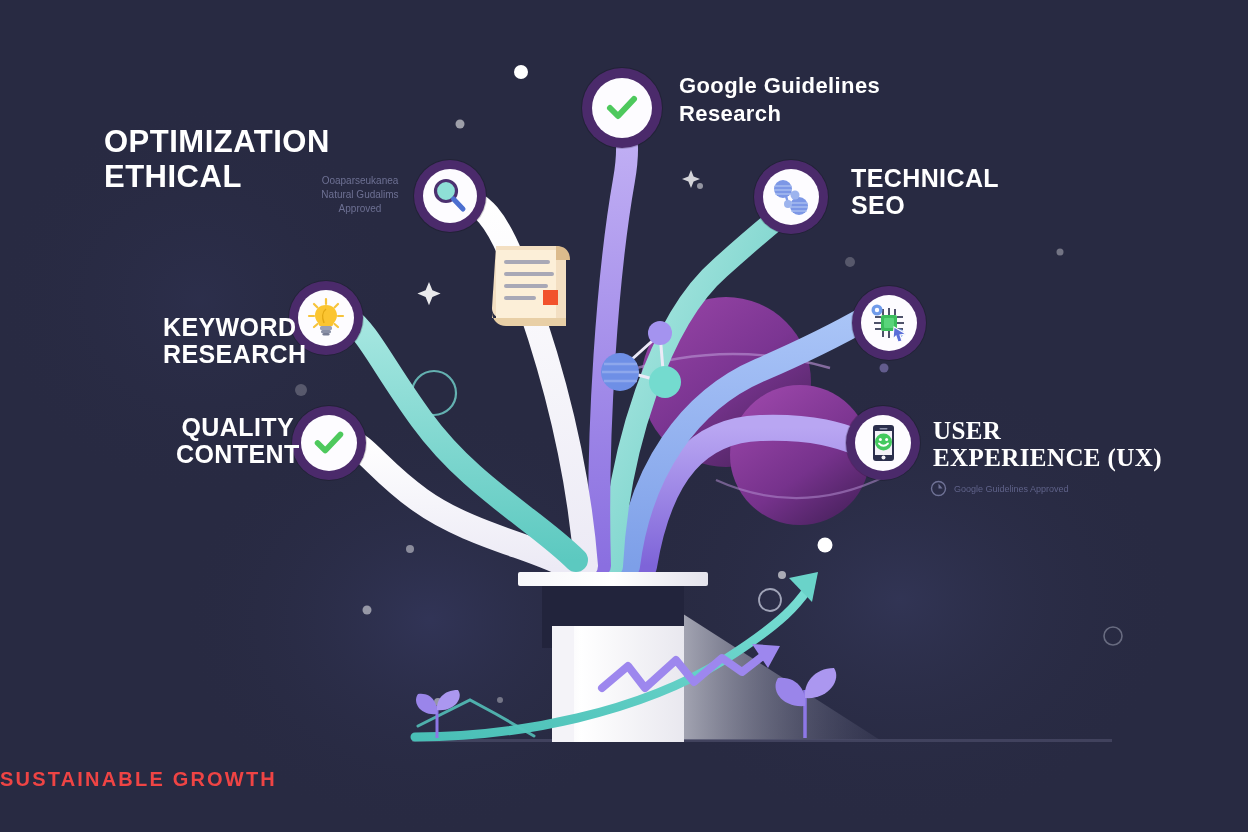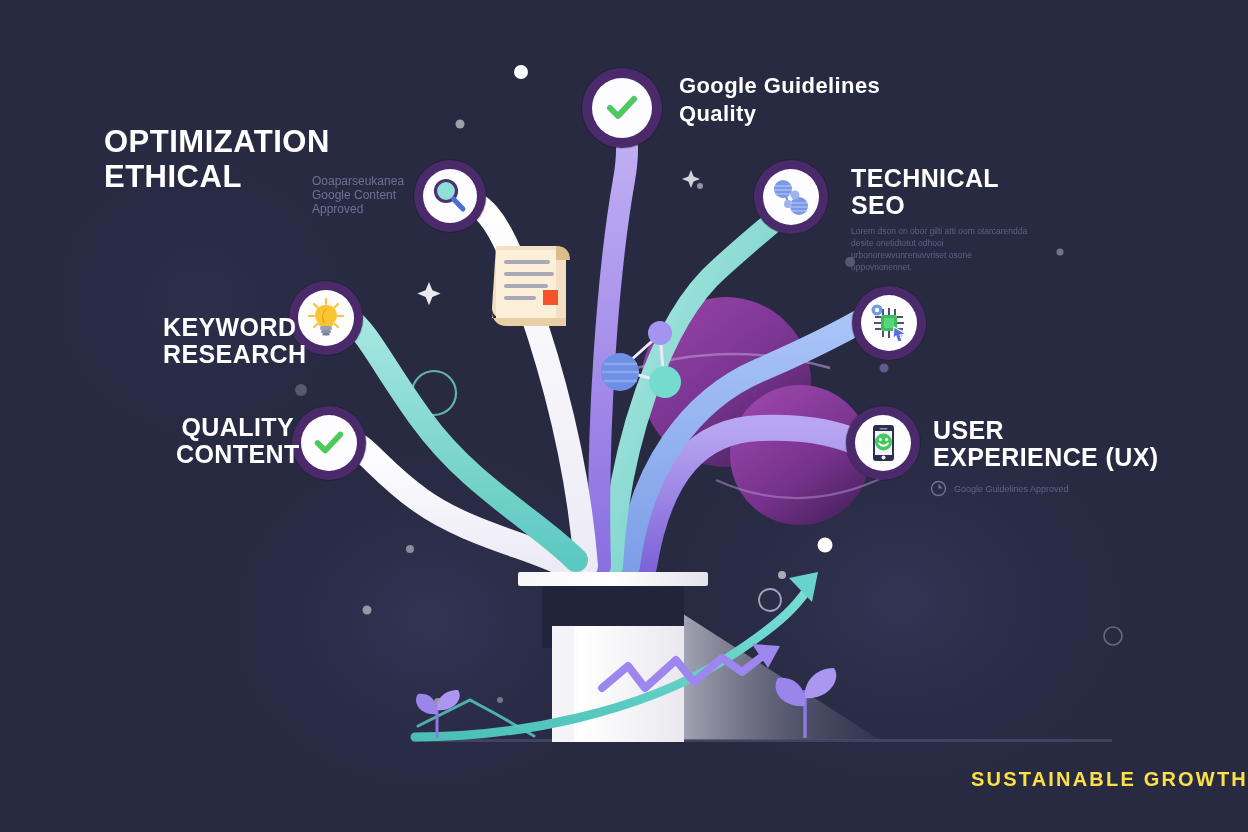--- a/index.html
+++ b/index.html
@@ -46,22 +46,23 @@
     letter-spacing: 0.5px;
     line-height: 35px;
     text-transform: uppercase;
   }
   .title-sub {
     position: absolute;
     left: 312px;
     top: 174px;
     width: 96px;
     color: #6d7093;
-    font-size: 12px;
+    font-size: 10px;
     line-height: 14px;
+    text-align: center;
     filter: blur(0.55px);
   }
 
   
   .node-label {
     position: absolute;
   }
   .node-title {
     color: #ffffff;
     font-size: 25px;
@@ -117,22 +118,22 @@
   }
   .badge.lg { width: 80px; height: 80px; }
   .badge.lg .disc { width: 60px; height: 60px; }
 
   
   .caption {
     position: absolute;
     left: 0;
     top: 768px;
     width: 1248px;
-    text-align: right;
-    color: #fde047;
+    text-align: left;
+    color: #ef4444;
     font-size: 20px;
     font-weight: bold;
     letter-spacing: 2.2px;
     text-transform: uppercase;
   }
 </style>
 </head>
 <body>
 
 <div id="stage">
@@ -330,33 +331,33 @@
   </svg>
 
   <div class="layer">
 
     <div class="title-block">
       <div class="title-line">Optimization</div>
       <div class="title-line">Ethical</div>
     </div>
     <div class="title-sub">
       <div>Ooaparseukanea</div>
-      <div>Google Content Approved</div>
+      <div>Natural Gudalims Approved</div>
     </div>
 
     <div class="badge lg" style="left:582px; top:68px;">
       <div class="disc">
         <svg width="40" height="40" viewBox="0 0 40 40">
           <path d="M8 20 L16 28 L32 11" fill="none" stroke="#4ec95d" stroke-width="6" stroke-linecap="round" stroke-linejoin="round"></path>
         </svg>
       </div>
     </div>
     <div class="node-label" style="left:679px; top:72px; width:210px;">
       <div class="node-title mixed">Google Guidelines
-Quality</div>
+Research</div>
     </div>
 
     <div class="badge" style="left:754px; top:160px;">
       <div class="disc">
         <svg width="44" height="44" viewBox="0 0 44 44">
           <line x1="15" y1="14" x2="26" y2="21" stroke="#7e9ae8" stroke-width="2.4"></line>
           <line x1="26" y1="21" x2="30" y2="31" stroke="#7e9ae8" stroke-width="2.4"></line>
           <line x1="15" y1="14" x2="19" y2="28" stroke="#7e9ae8" stroke-width="2.4"></line>
           <circle cx="14" cy="14" r="9" fill="#7c97e6"></circle>
           <circle cx="30" cy="31" r="9" fill="#7c97e6"></circle>
@@ -368,21 +369,20 @@
             <line x1="6" y1="19" x2="22" y2="19"></line>
             <line x1="22" y1="28" x2="38" y2="28"></line>
             <line x1="21" y1="32" x2="39" y2="32"></line>
             <line x1="22" y1="36" x2="38" y2="36"></line>
           </g>
         </svg>
       </div>
     </div>
     <div class="node-label" style="left:851px; top:165px; width:200px;">
       <div class="node-title">Technical SEO</div>
-      <div class="node-desc">Lorem dson on  obor gilti atti oom otarcarendda desite onetidtotut odhooi urbonorewvunrenuvvriset osone oppovnonennet.</div>
     </div>
 
     <div class="badge" style="left:852px; top:286px;">
       <div class="disc">
         <svg width="46" height="46" viewBox="0 0 46 46">
           <g stroke="#2f3350" stroke-width="1.7">
             <line x1="17" y1="9" x2="17" y2="15"></line>
               <line x1="23" y1="8" x2="23" y2="15"></line>
             <line x1="29" y1="9" x2="29" y2="15"></line>
             <line x1="17" y1="31" x2="17" y2="37"></line>
@@ -414,21 +414,21 @@
           <rect x="13" y="9" width="17" height="24" fill="#f3f2f8"></rect>
           <rect x="17.5" y="6" width="8" height="1.6" rx="0.8" fill="#8f93ad"></rect>
           <circle cx="21.5" cy="35.5" r="2" fill="#f3f2f8"></circle>
           <circle cx="21.5" cy="20" r="8.5" fill="#44c95f"></circle>
           <circle cx="18.4" cy="17.6" r="1.5" fill="#ffffff"></circle>
           <circle cx="24.6" cy="17.6" r="1.5" fill="#ffffff"></circle>
           <path d="M17 21.5 Q21.5 26 26 21.5" fill="none" stroke="#ffffff" stroke-width="1.8" stroke-linecap="round"></path>
         </svg>
       </div>
     </div>
-    <div class="node-label" style="left:933px; top:417px; width:230px;">
+    <div class="node-label" style="left:933px; top:417px; width:230px;font-family:Liberation Serif, serif;">
       <div class="node-title">User
 Experience (UX)</div>
     </div>
     <div class="micro-note" style="left:930px; top:480px;">
       <svg width="17" height="17" viewBox="0 0 17 17">
         <circle cx="8.5" cy="8.5" r="7" fill="none" stroke="#6f7296" stroke-width="1.4"></circle>
         <path d="M8.5 3.5 L8.5 8.5 L12.5 8.5 Z" fill="#6f7296"></path>
       </svg>
       <span>Google Guidelines Approved</span>
     </div>

